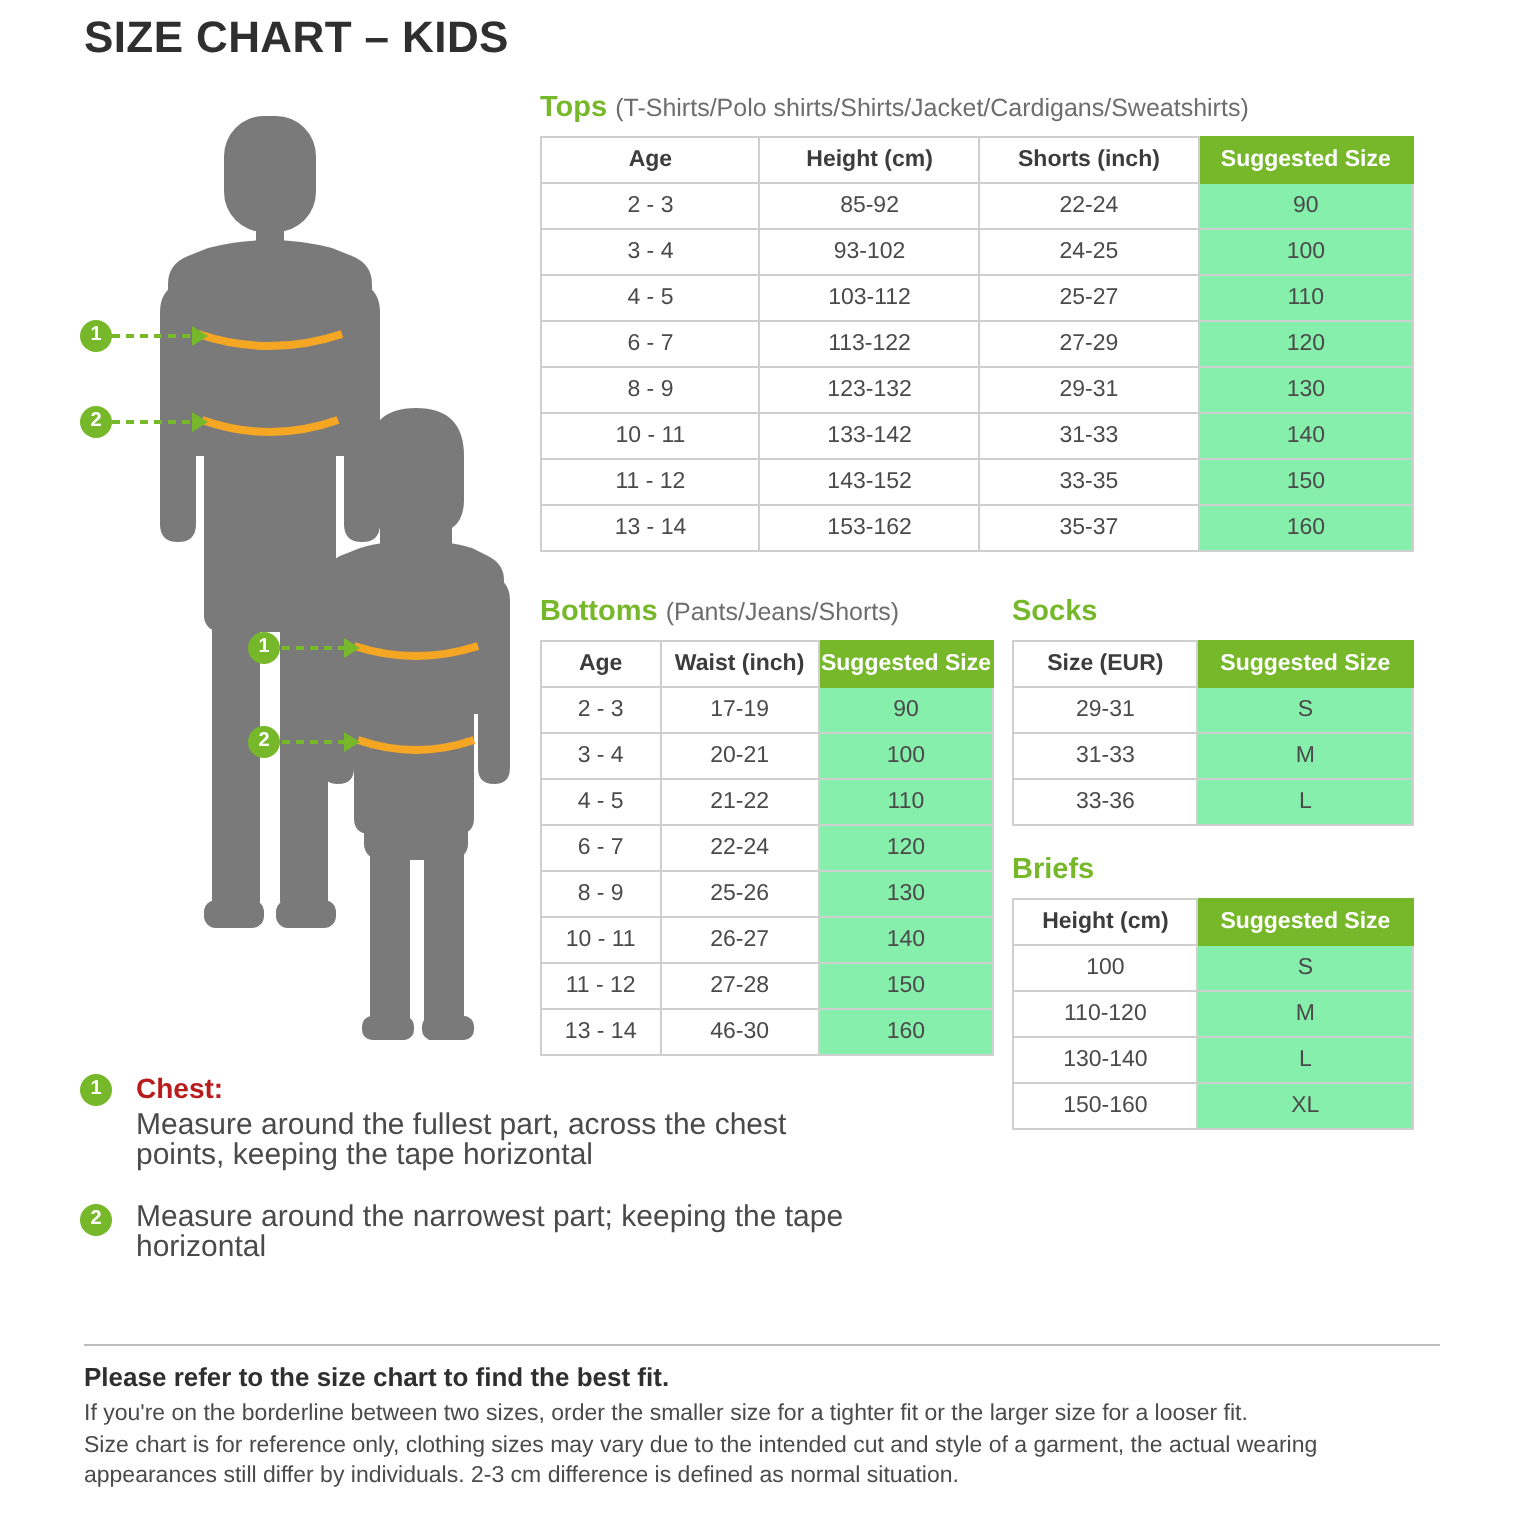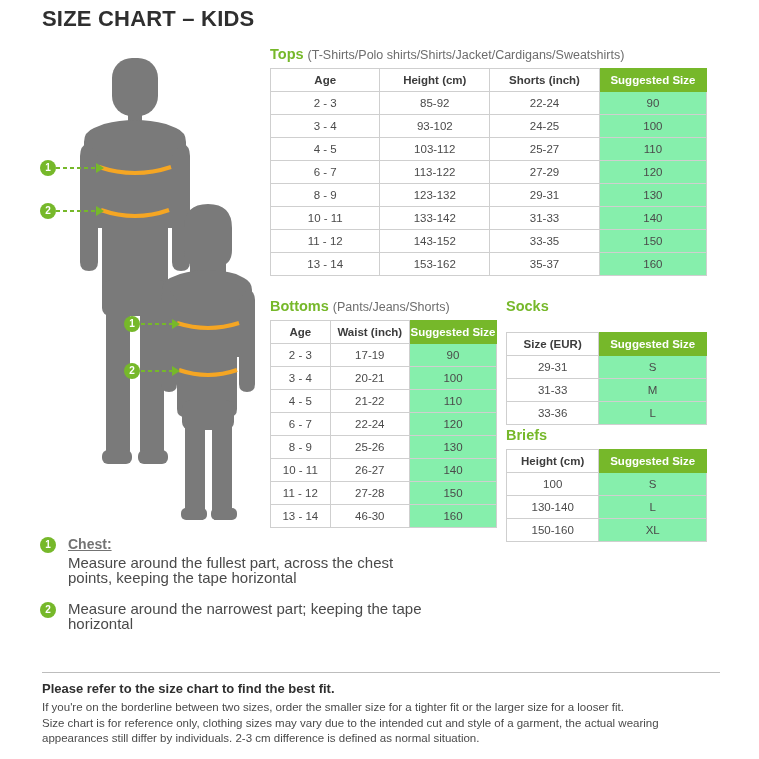--- a/index.html
+++ b/index.html
@@ -94,21 +94,21 @@
   #tops-table th:nth-child(4), #tops-table td:nth-child(4) { width: 107px; }
 
   #bottoms-wrap { position: absolute; left: 270px; top: 298px; }
   #bottoms-head { margin-bottom: 6px; }
   #bottoms-table { width: 227px; }
   #bottoms-table th:nth-child(1), #bottoms-table td:nth-child(1) { width: 60px; }
   #bottoms-table th:nth-child(2), #bottoms-table td:nth-child(2) { width: 80px; }
   #bottoms-table th:nth-child(3), #bottoms-table td:nth-child(3) { width: 87px; }
 
   #socks-wrap { position: absolute; left: 506px; top: 298px; }
-  #socks-head { margin-bottom: 18px; }
+  #socks-head { margin-bottom: 6px; }
   #socks-table { width: 201px; }
   #socks-table th:nth-child(1), #socks-table td:nth-child(1) { width: 93px; text-align: center; }
   #socks-table th:nth-child(2), #socks-table td:nth-child(2) { width: 108px; }
 
   #briefs-wrap { position: absolute; left: 506px; top: 427px; }
   #briefs-head { margin-bottom: 6px; }
   #briefs-table { width: 201px; }
   #briefs-table th:nth-child(1), #briefs-table td:nth-child(1) { width: 93px; }
   #briefs-table th:nth-child(2), #briefs-table td:nth-child(2) { width: 108px; }
 
@@ -123,23 +123,22 @@
     background: #76b82a;
     color: #fff;
     font-size: 10px;
     font-weight: bold;
     text-align: center;
     line-height: 16px;
   }
   .note .h {
     font-size: 14px;
     font-weight: bold;
-    color: #737373;
+    color: #b91c1c;
     margin-bottom: 3px;
-    text-decoration: underline;
   }
   .note .b {
     font-size: 15px;
     color: #4a4a4a;
     line-height: 15px;
   }
 
   
   .footer {
     position: absolute;
@@ -411,20 +410,24 @@
           <th>Height (cm)</th>
           <th class="hl">Suggested Size</th>
         </tr>
       </thead>
       <tbody>
         <tr>
           <td>100</td>
           <td class="hl">S</td>
         </tr>
         <tr>
+          <td>110-120</td>
+          <td class="hl">M</td>
+        </tr>
+        <tr>
           <td>130-140</td>
           <td class="hl">L</td>
         </tr>
         <tr>
           <td>150-160</td>
           <td class="hl">XL</td>
         </tr>
       </tbody>
     </table>
   </div>

